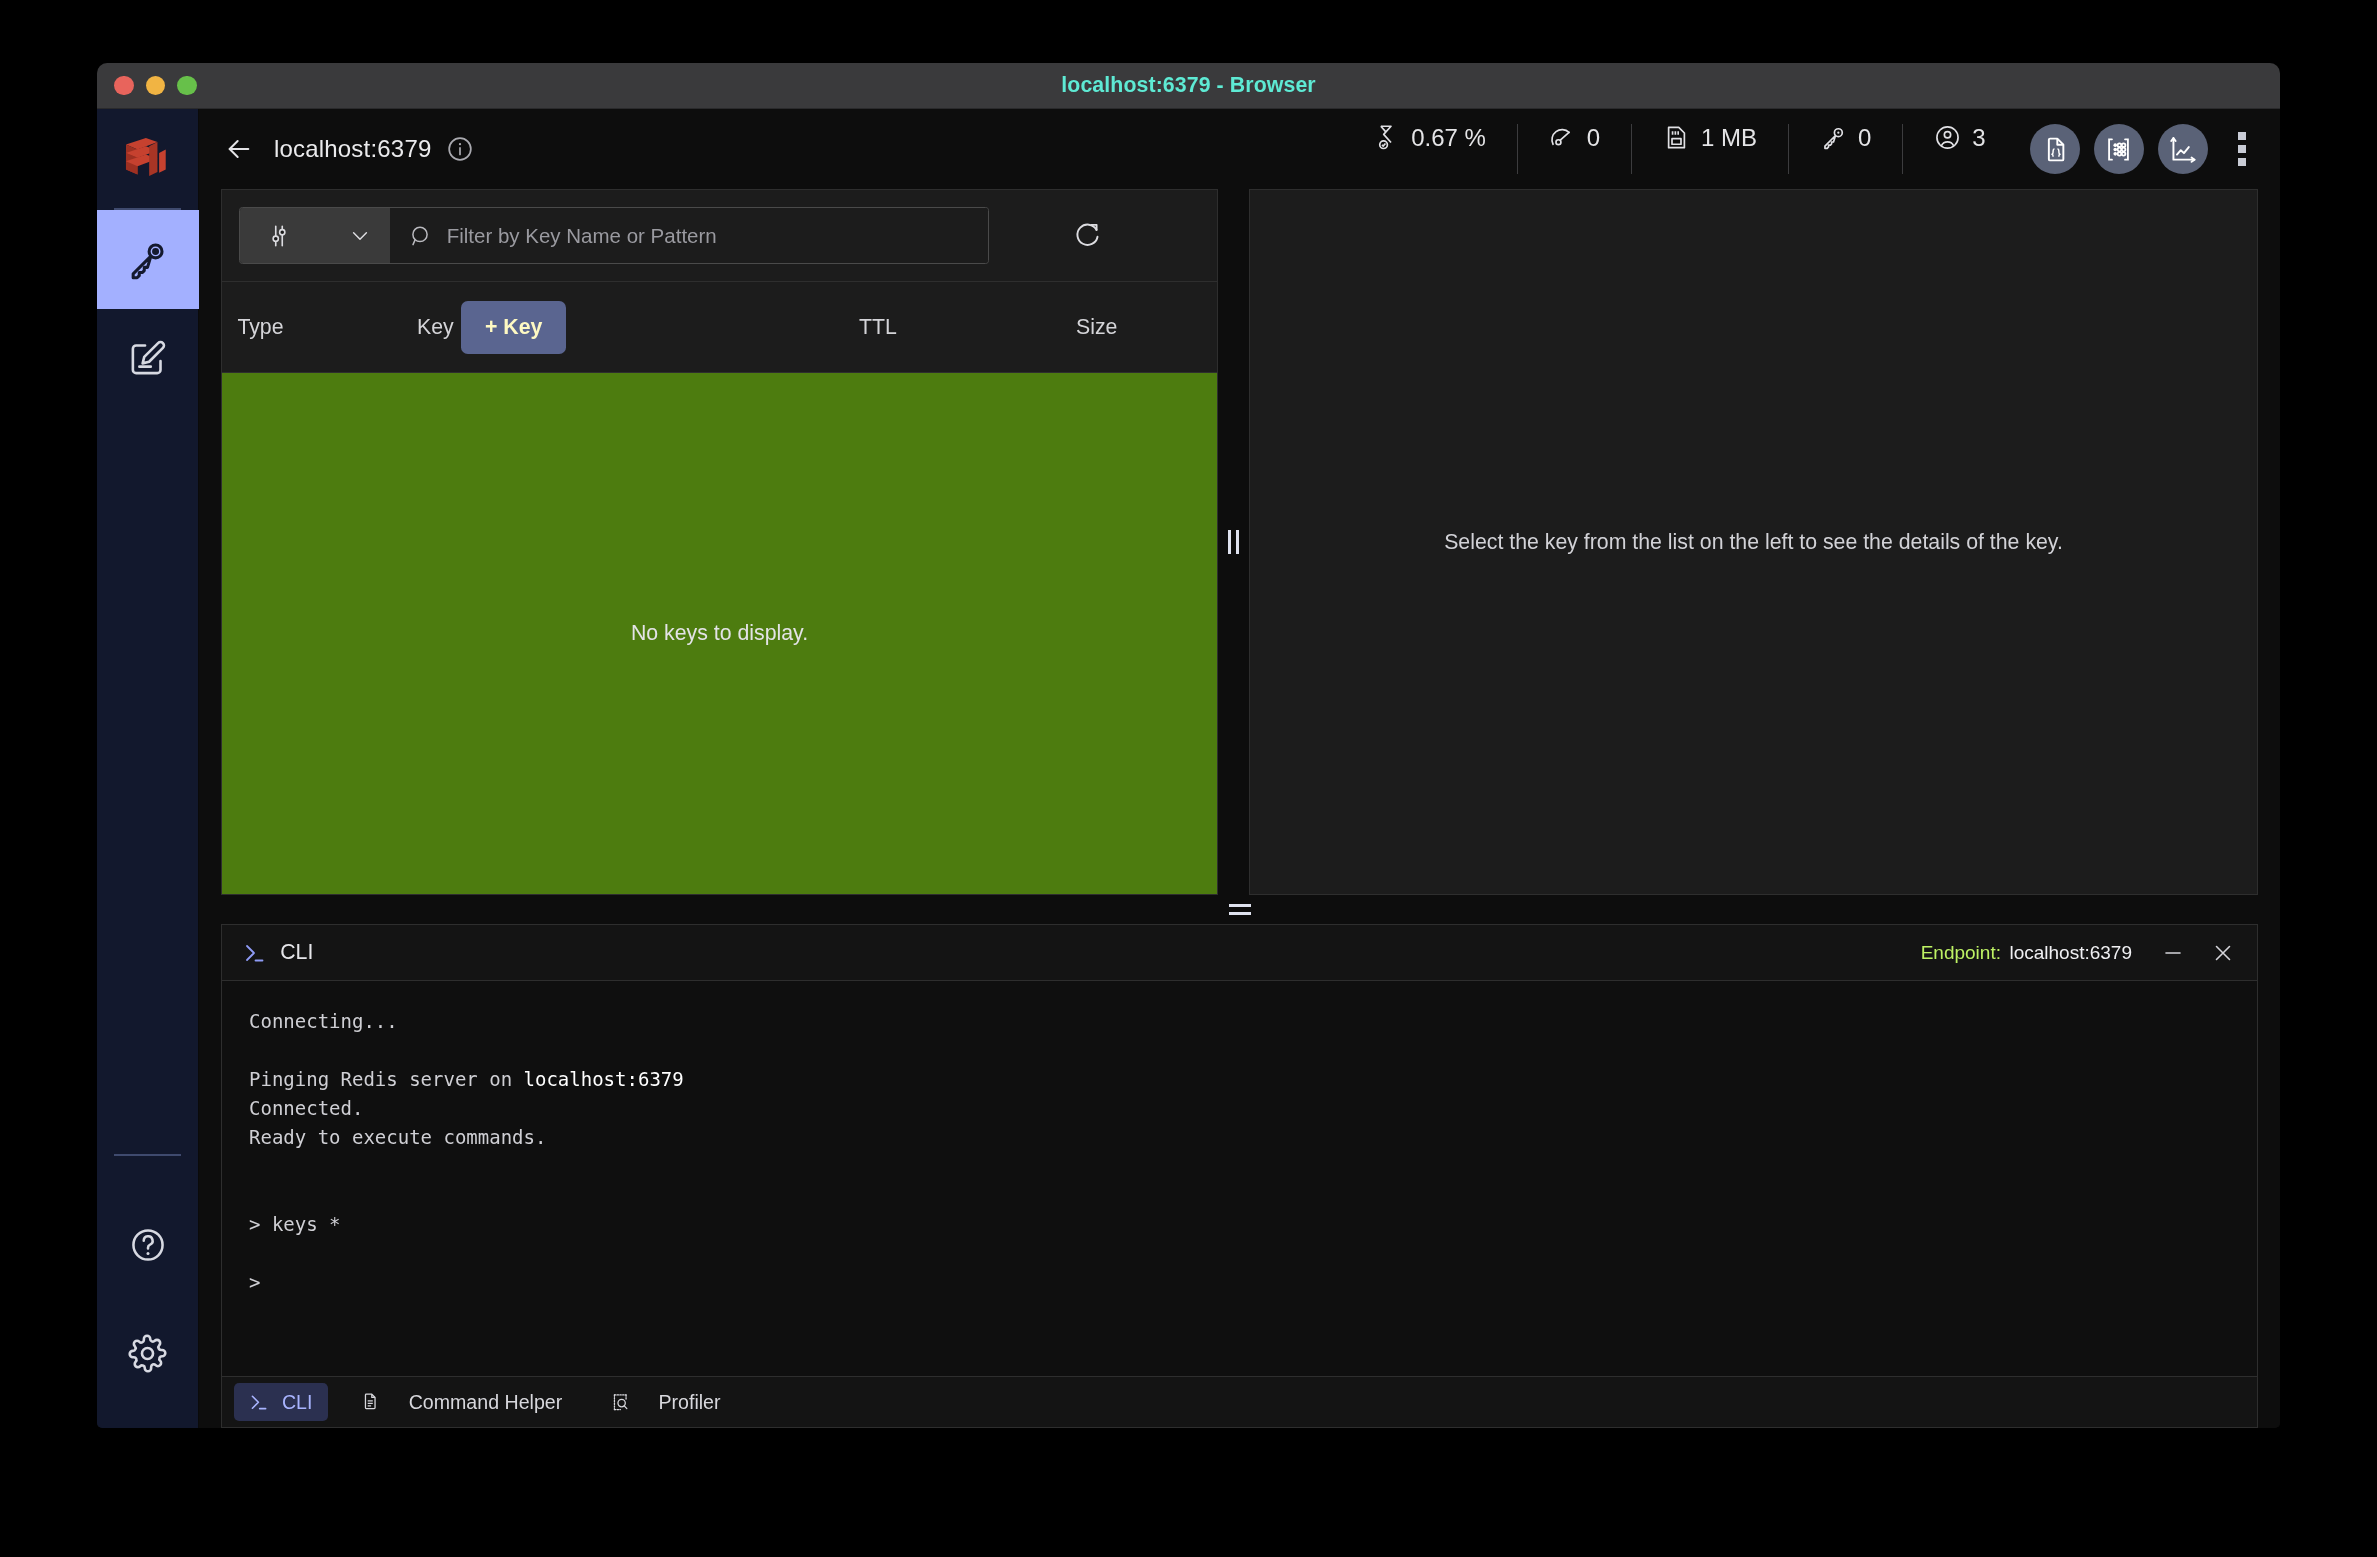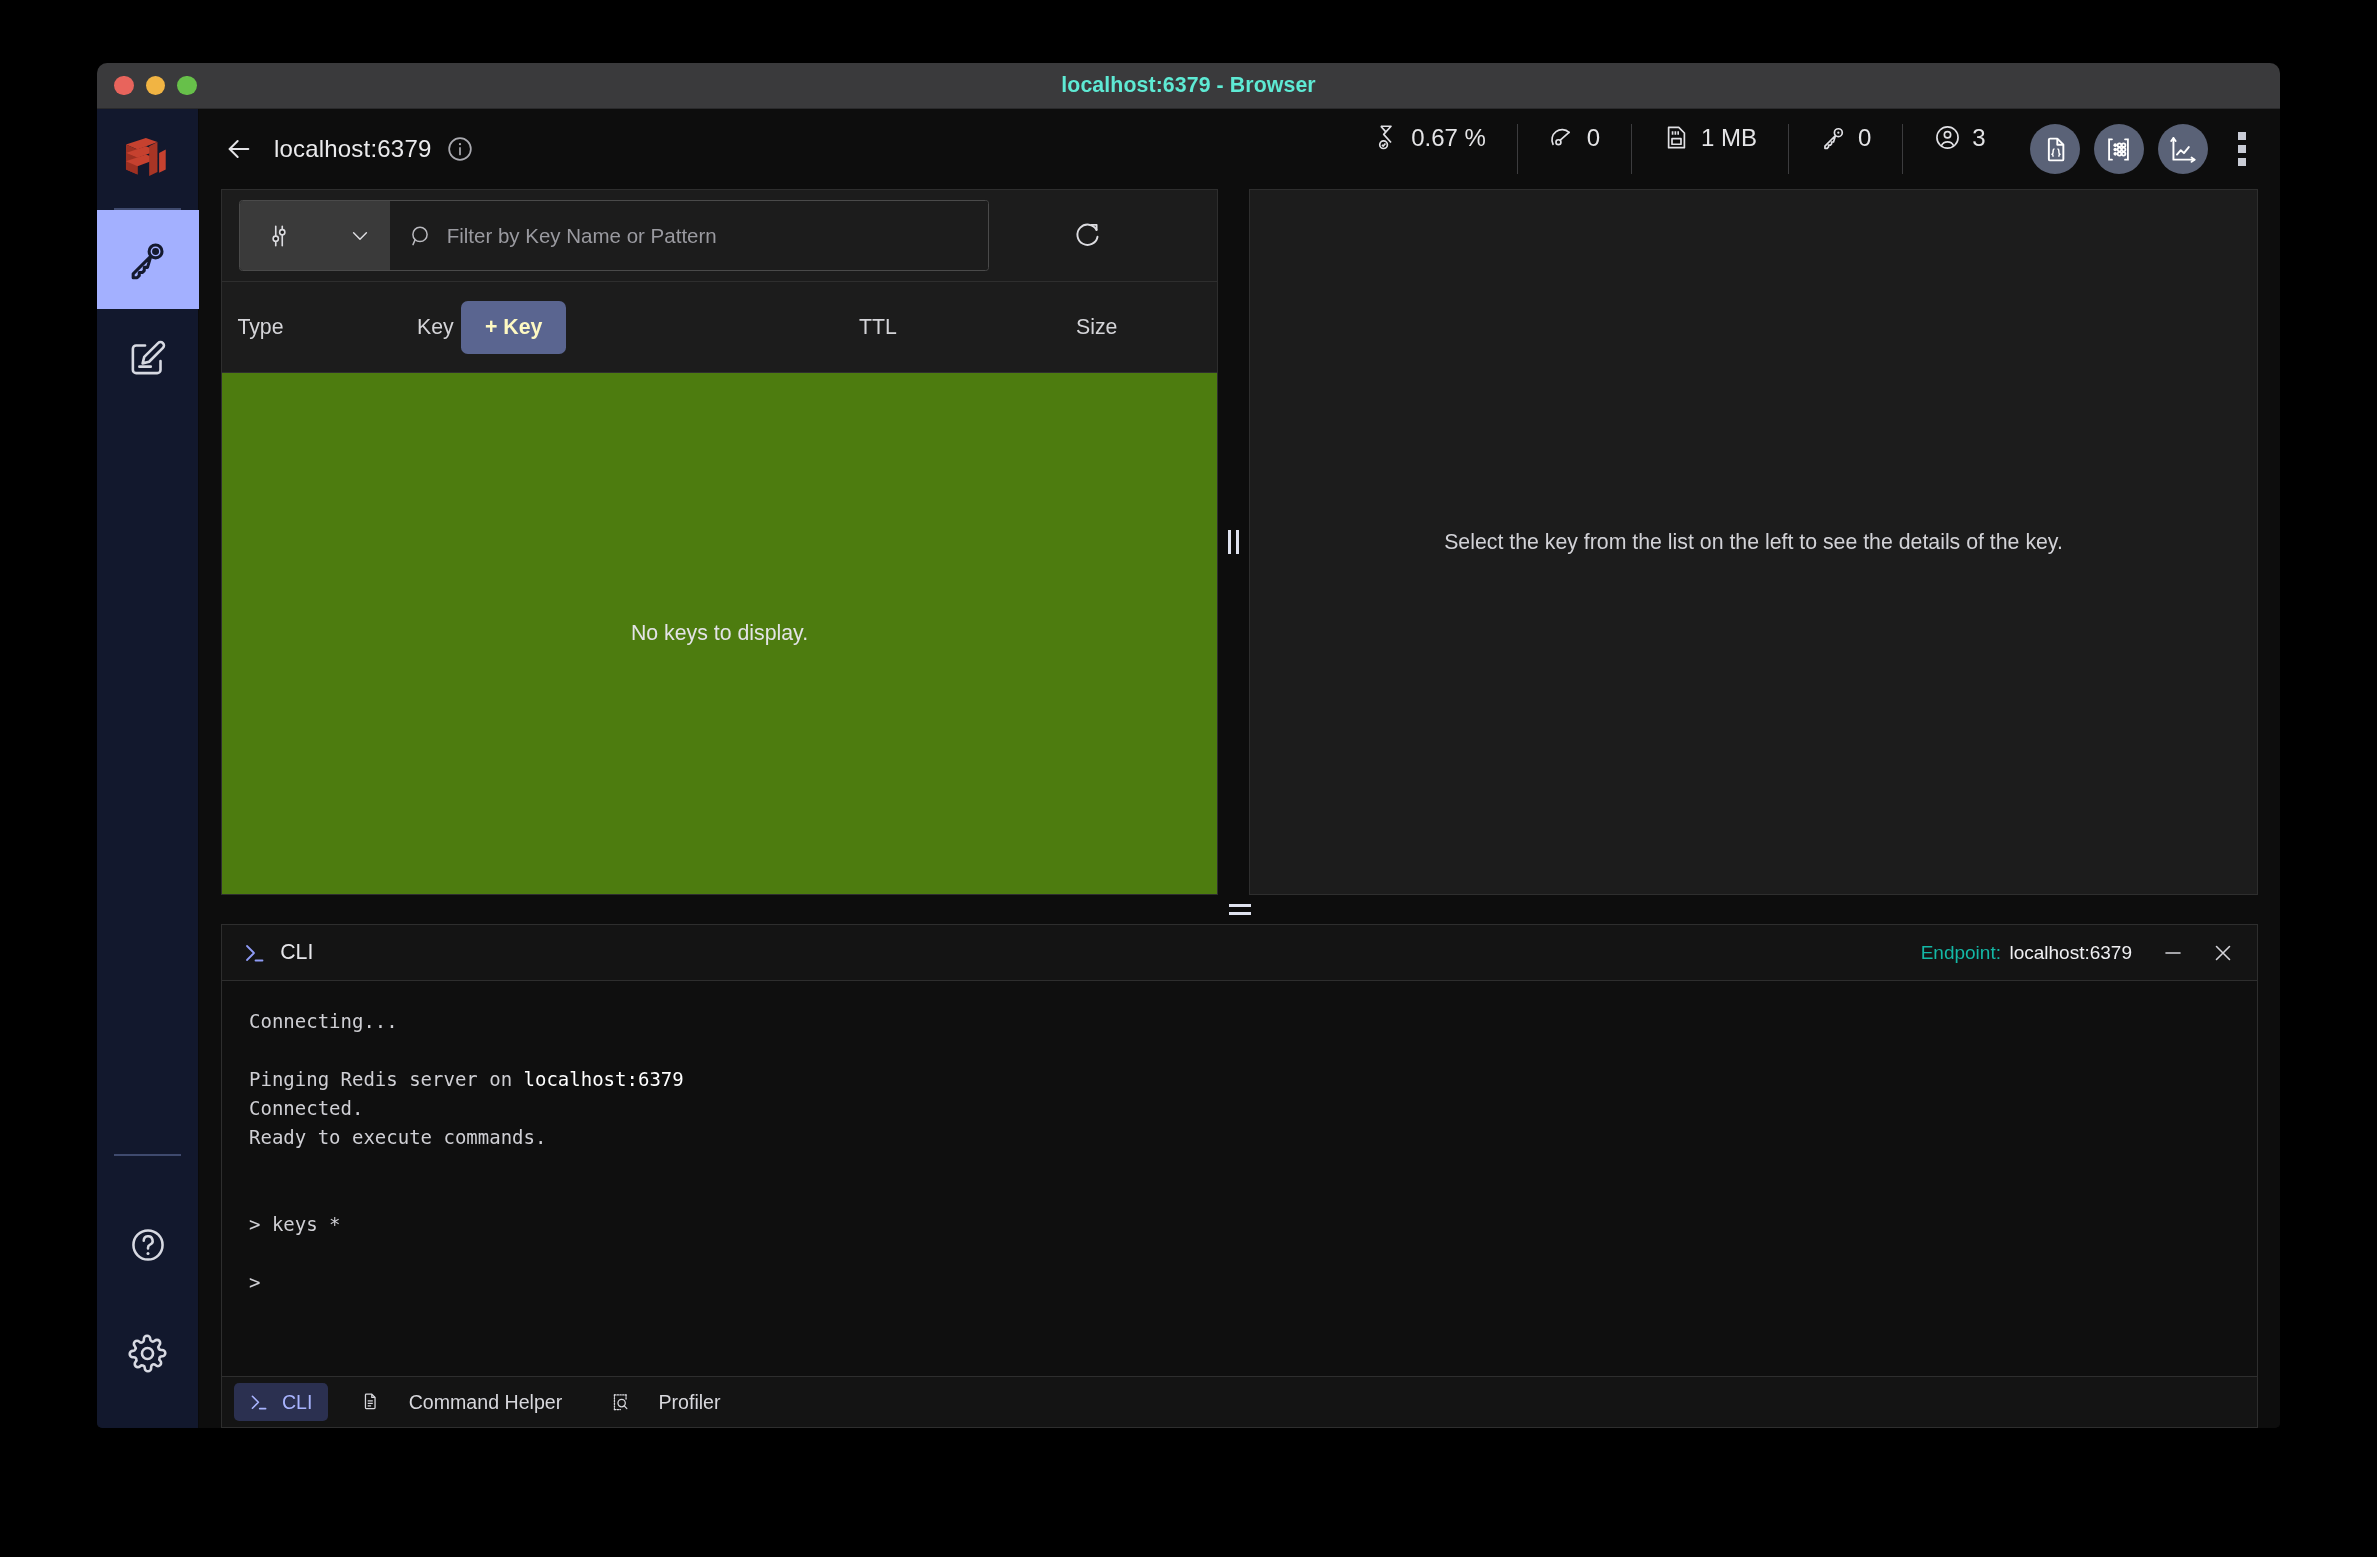--- a/index.html
+++ b/index.html
@@ -113,21 +113,21 @@
   #details-text { color: #d2d2d7; font-size: 21.3px; }
 
   
   #filter-row {
     height: 92px; flex: 0 0 92px;
     display: flex; align-items: center;
     padding: 0 17px;
     border-bottom: 0.9px solid #2e2e2e;
     background: #1c1c1c;
   }
-  #filter-box { display: flex; align-items: center; height: 71px; border: 0.9px solid #4a4a4a; border-radius: 3.4px; overflow: hidden; }
+  #filter-box { display: flex; align-items: center; height: 57px; border: 0.9px solid #4a4a4a; border-radius: 3.4px; overflow: hidden; }
   #filter-type {
     width: 150px; height: 100%;
     background: #3a3a3a;
     display: flex; align-items: center; justify-content: space-between;
     padding: 0 19px 0 26px;
   }
   #filter-input-wrap {
     width: 598px; height: 100%;
     background: #1c1c1c;
     display: flex; align-items: center; gap: 13.7px;
@@ -184,21 +184,21 @@
   }
   #cli-header {
     height: 56px; flex: 0 0 56px;
     display: flex; align-items: center;
     padding: 0 22px 0 20.5px;
     border-bottom: 0.9px solid #2e2e2e;
     background: #141414;
   }
   #cli-title { color: #e6e6ea; font-size: 21.3px; margin-left: 13.7px; }
   .cli-spacer { flex: 1 1 auto; }
-  #cli-endpoint-label { color: #14b8a6; font-size: 19px; }
+  #cli-endpoint-label { color: #bef264; font-size: 19px; }
   #cli-endpoint-value { color: #f0f0f3; font-size: 19px; margin-left: 8.5px; }
   #cli-min { margin-left: 29px; }
   #cli-close { margin-left: 26px; }
 
   #cli-output {
     flex: 1 1 auto; min-height: 0; overflow: hidden;
     padding: 26px 27px;
     font-family: "DejaVu Sans Mono", monospace;
     font-size: 19px; line-height: 29px;
     color: #cfcfd4;

